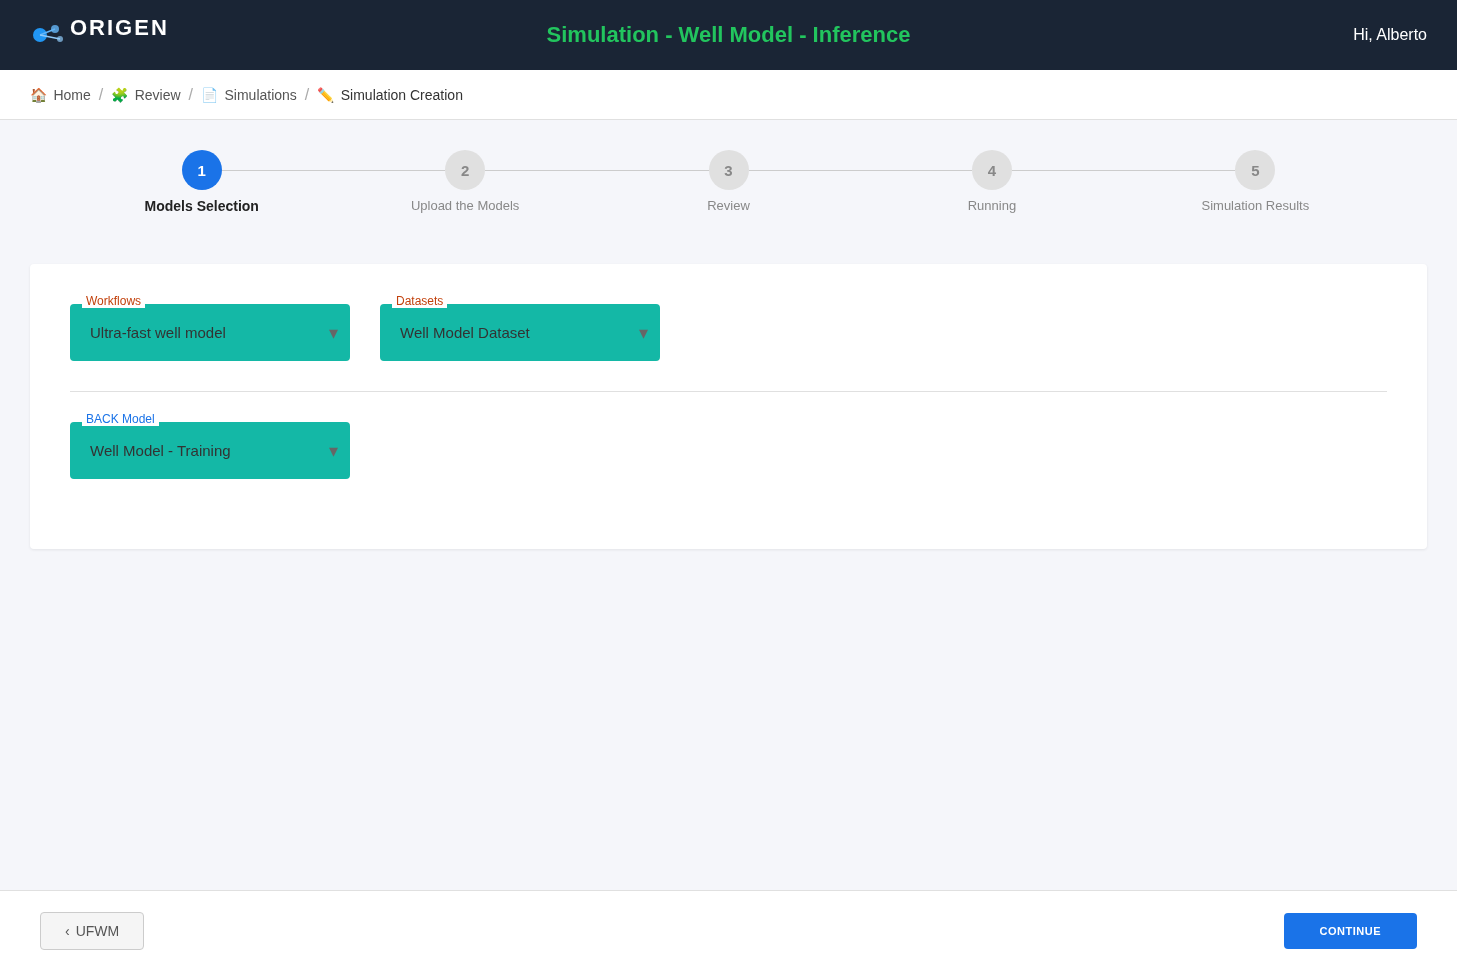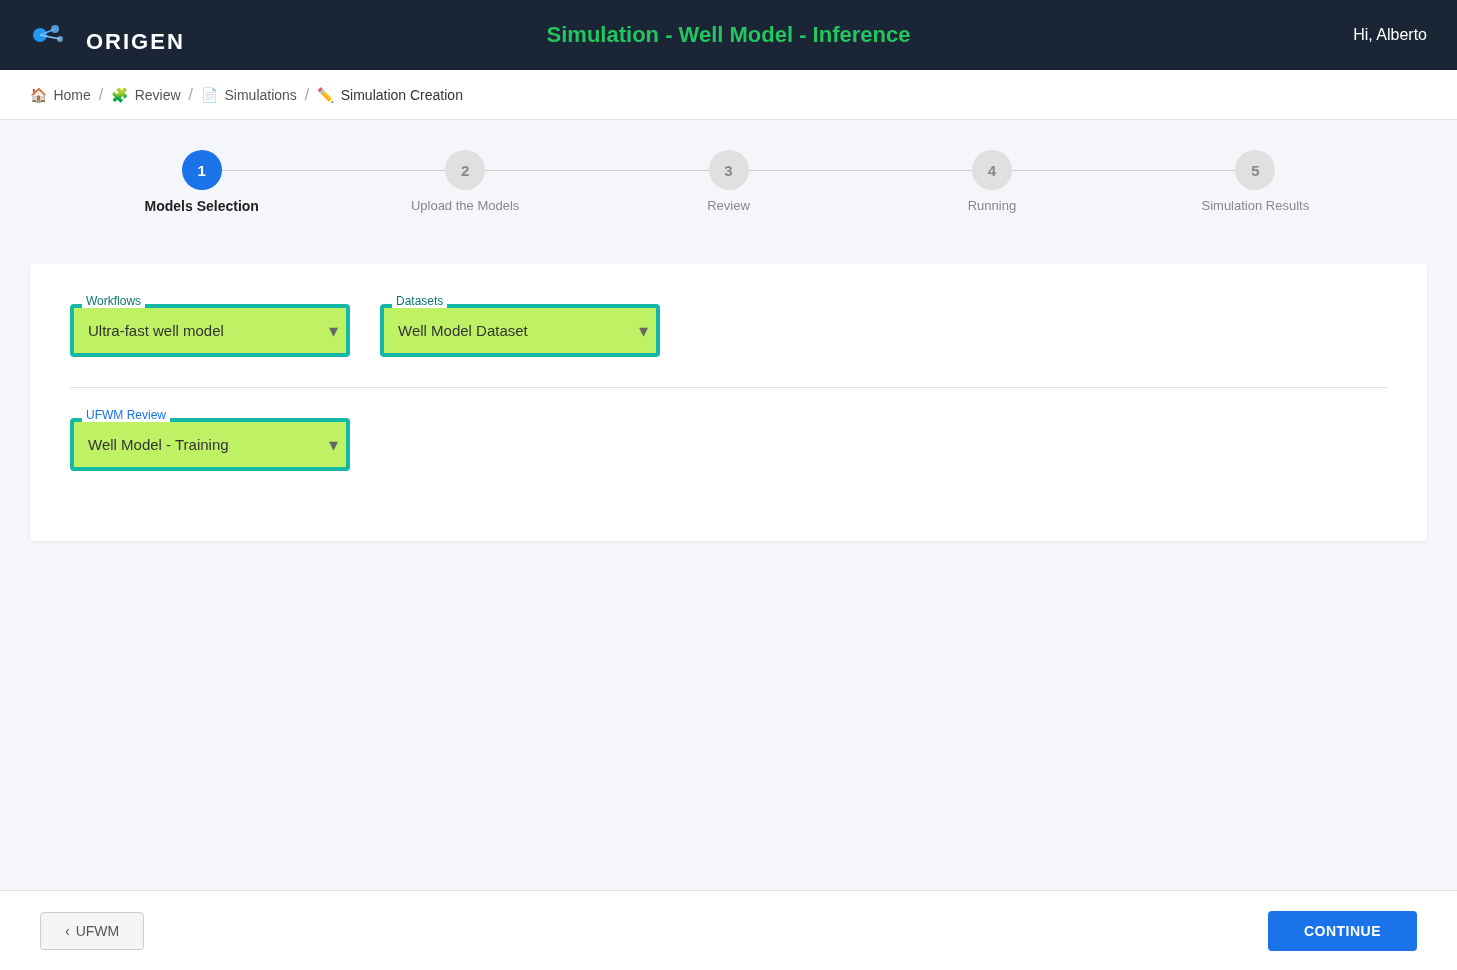--- a/index.html
+++ b/index.html
@@ -21,22 +21,22 @@
       background: #1a2535;
       height: 70px;
       display: flex;
       align-items: center;
       justify-content: space-between;
       padding: 0 30px;
     }
 
     .logo {
       display: flex;
-      align-items: flex-end;
-      gap: 16px;
+      align-items: flex-start;
+      gap: 0;
     }
 
     .logo-icon {
       width: 40px;
       height: 40px;
     }
 
     .logo-text {
       color: white;
       font-size: 22px;
@@ -186,36 +186,36 @@
       max-width: 280px;
     }
 
     .select-label {
       position: absolute;
       top: -10px;
       left: 12px;
       background: white;
       padding: 0 4px;
       font-size: 12px;
-      color: #0f766e;
+      color: #c2410c;
       z-index: 1;
     }
 
     .select-label.ufwm {
       color: #1a73e8;
     }
 
     select {
       width: 100%;
       padding: 14px 40px 14px 14px;
-      border: 4px solid #14b8a6;
+      border: 6px solid #14b8a6;
       border-radius: 4px;
       font-size: 15px;
       color: #333;
-      background: #bef264;
+      background: #14b8a6;
       appearance: none;
       -webkit-appearance: none;
       cursor: pointer;
       outline: none;
     }
 
     .select-arrow {
       position: absolute;
       right: 12px;
       top: 50%;
@@ -253,21 +253,21 @@
       cursor: pointer;
       font-weight: 500;
     }
 
     .continue-button {
       padding: 12px 36px;
       background: #1a73e8;
       color: white;
       border: none;
       border-radius: 4px;
-      font-size: 14px;
+      font-size: 11px;
       font-weight: 600;
       cursor: pointer;
       letter-spacing: 0.5px;
     }
   </style>
 </head>
 <body>
 
 <header class="header">
   <div class="logo">
@@ -362,21 +362,21 @@
           <option>Dataset 3</option>
         </select>
         <span class="select-arrow">▾</span>
       </div>
     </div>
 
     <hr class="form-divider">
 
     <div class="form-row">
       <div class="select-wrapper">
-        <span class="select-label ufwm">UFWM Review</span>
+        <span class="select-label ufwm">BACK Model</span>
         <select>
           <option>Well Model - Training</option>
           <option>Well Model - Validation</option>
           <option>Well Model - Test</option>
         </select>
         <span class="select-arrow">▾</span>
       </div>
     </div>
   </div>
 

